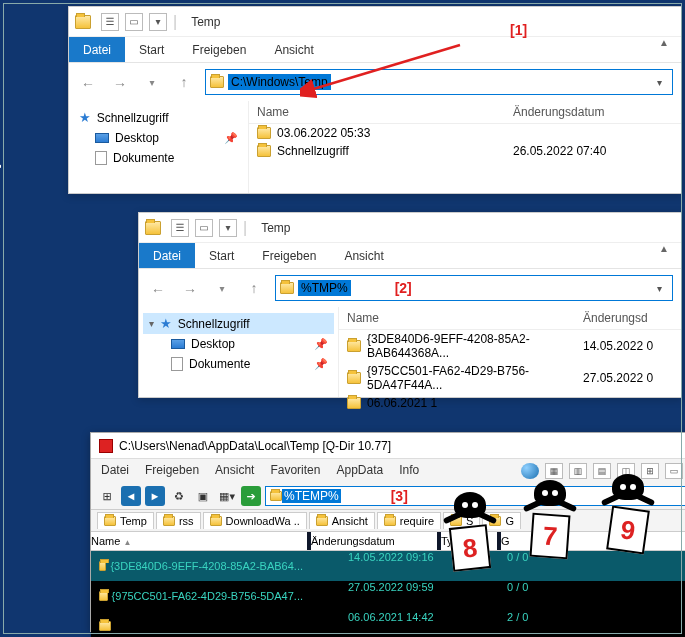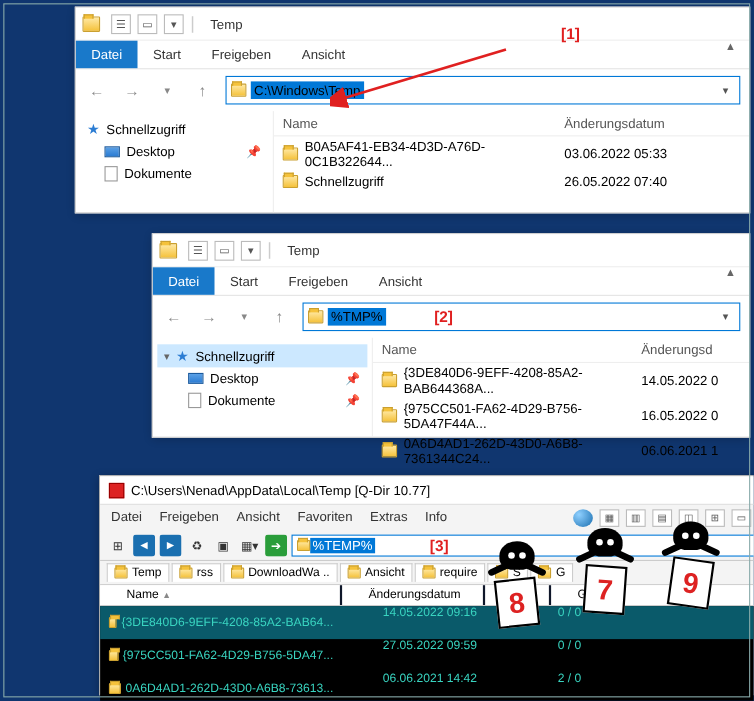--- a/index.html
+++ b/index.html
@@ -65,21 +65,21 @@
   .tbtn.blue { color:#fff; background:#1a6fb0; border-radius:3px; }
   .tbtn.green { color:#fff; background:#2a9d3a; border-radius:3px; }
   .qdir-address { flex:1; height:20px; border:1px solid #0078d7; background:#fff; display:flex; align-items:center; padding:0 4px; font-size:12px; }
   .qdir-address .hltext { background:#0078d7; color:#fff; padding:0 2px; }
 
   .qdir-tabs { display:flex; gap:2px; padding:2px 6px; background:#f4f4f4; border-bottom:1px solid #ccc; font-size:11px; }
   .qtab { display:flex; align-items:center; gap:4px; padding:2px 6px; background:#fff; border:1px solid #ccc; border-bottom:none; }
   .qtab .folder-ico { width:12px; height:10px; }
 
   .qdir-list-header { display:flex; font-size:11px; background:#fff; border-bottom:1px solid #ccc; }
-  .qdir-list-header > div { padding:3px 24px; border-right:2px solid #0f172a; }
+  .qdir-list-header > div { padding:3px 0; border-right:4px solid #0f172a; }
   .qh-name { width:220px; } .qh-date { width:130px; } .qh-type { width:60px; } .qh-size{width:50px;}
 
   .qdir-rows { background:#000; }
   .qdir-row { display:flex; font-size:11px; height:30px; color:#39d4c0;gap:29px; }
   .qdir-row > div { padding:0 8px; overflow:hidden; text-overflow:ellipsis; white-space:nowrap; }
   .qdir-row .qh-name { display:flex; align-items:center; gap:4px; }
   .qdir-row.sel { background:#0a5a6a; }
 
   
   .mascots { position:absolute; left:435px; top:472px; width:240px; height:160px; pointer-events:none; }
@@ -146,21 +146,20 @@
         <span>Dokumente</span>
       </div>
     </div>
     <div class="list-pane">
       <div class="list-header">
         <div class="col-name">Name</div>
         <div class="col-date">Änderungsdatum</div>
       </div>
       <div class="list-row">
         <span class="folder-ico"></span>
-        <div class="col-name">B0A5AF41-EB34-4D3D-A76D-0C1B322644...</div>
         <div class="col-date">03.06.2022 05:33</div>
       </div>
       <div class="list-row">
         <span class="folder-ico"></span>
         <div class="col-name">Schnellzugriff</div>
         <div class="col-date">26.05.2022 07:40</div>
       </div>
     </div>
   </div>
 </div>
@@ -229,42 +228,41 @@
         <div class="col-date" style="width:90px">Änderungsd</div>
       </div>
       <div class="list-row">
           <span class="folder-ico"></span>
           <div class="col-name">{3DE840D6-9EFF-4208-85A2-BAB644368A...</div>
           <div class="col-date" style="width:90px">14.05.2022 0</div>
         </div>
       <div class="list-row">
           <span class="folder-ico"></span>
           <div class="col-name">{975CC501-FA62-4D29-B756-5DA47F44A...</div>
-          <div class="col-date" style="width:90px">16.05.2022 0</div>
+          <div class="col-date" style="width:90px">27.05.2022 0</div>
         </div>
       <div class="list-row">
           <span class="folder-ico"></span>
-          <div class="col-name">0A6D4AD1-262D-43D0-A6B8-7361344C24...</div>
           <div class="col-date" style="width:90px">06.06.2021 1</div>
         </div>
     </div>
   </div>
 </div>
 
 <div class="qdir">
   <div class="qdir-title">
     <span class="qdir-ico"></span>
     <span>C:\Users\Nenad\AppData\Local\Temp  [Q-Dir 10.77]</span>
   </div>
   <div class="qdir-menu">
     <span>Datei</span>
     <span>Freigeben</span>
     <span>Ansicht</span>
     <span>Favoriten</span>
-    <span>Extras</span>
+    <span>AppData</span>
     <span>Info</span>
     <div class="qdir-menu-right">
       <span class="mini-ico globe-ico"></span>
       <span class="mini-ico">▦</span>
       <span class="mini-ico">▥</span>
       <span class="mini-ico">▤</span>
       <span class="mini-ico">◫</span>
       <span class="mini-ico">⊞</span>
       <span class="mini-ico">▭</span>
     </div>
@@ -332,21 +330,20 @@
         <div class="qh-name">
           <span class="folder-ico" style="width:12px;height:10px"></span>
           <span>{975CC501-FA62-4D29-B756-5DA47...</span>
         </div>
         <div class="qh-date">27.05.2022 09:59</div>
         <div class="qh-type">0 / 0</div>
       </div>
     <div class="qdir-row">
         <div class="qh-name">
           <span class="folder-ico" style="width:12px;height:10px"></span>
-          <span>0A6D4AD1-262D-43D0-A6B8-73613...</span>
         </div>
         <div class="qh-date">06.06.2021 14:42</div>
         <div class="qh-type">2 / 0</div>
       </div>
     <div class="qdir-row">
         <div class="qh-name">
           <span class="folder-ico" style="width:12px;height:10px"></span>
         </div>
         <div class="qh-date">01.06.2022 05:06</div>
         <div class="qh-type">2 / 0</div>

